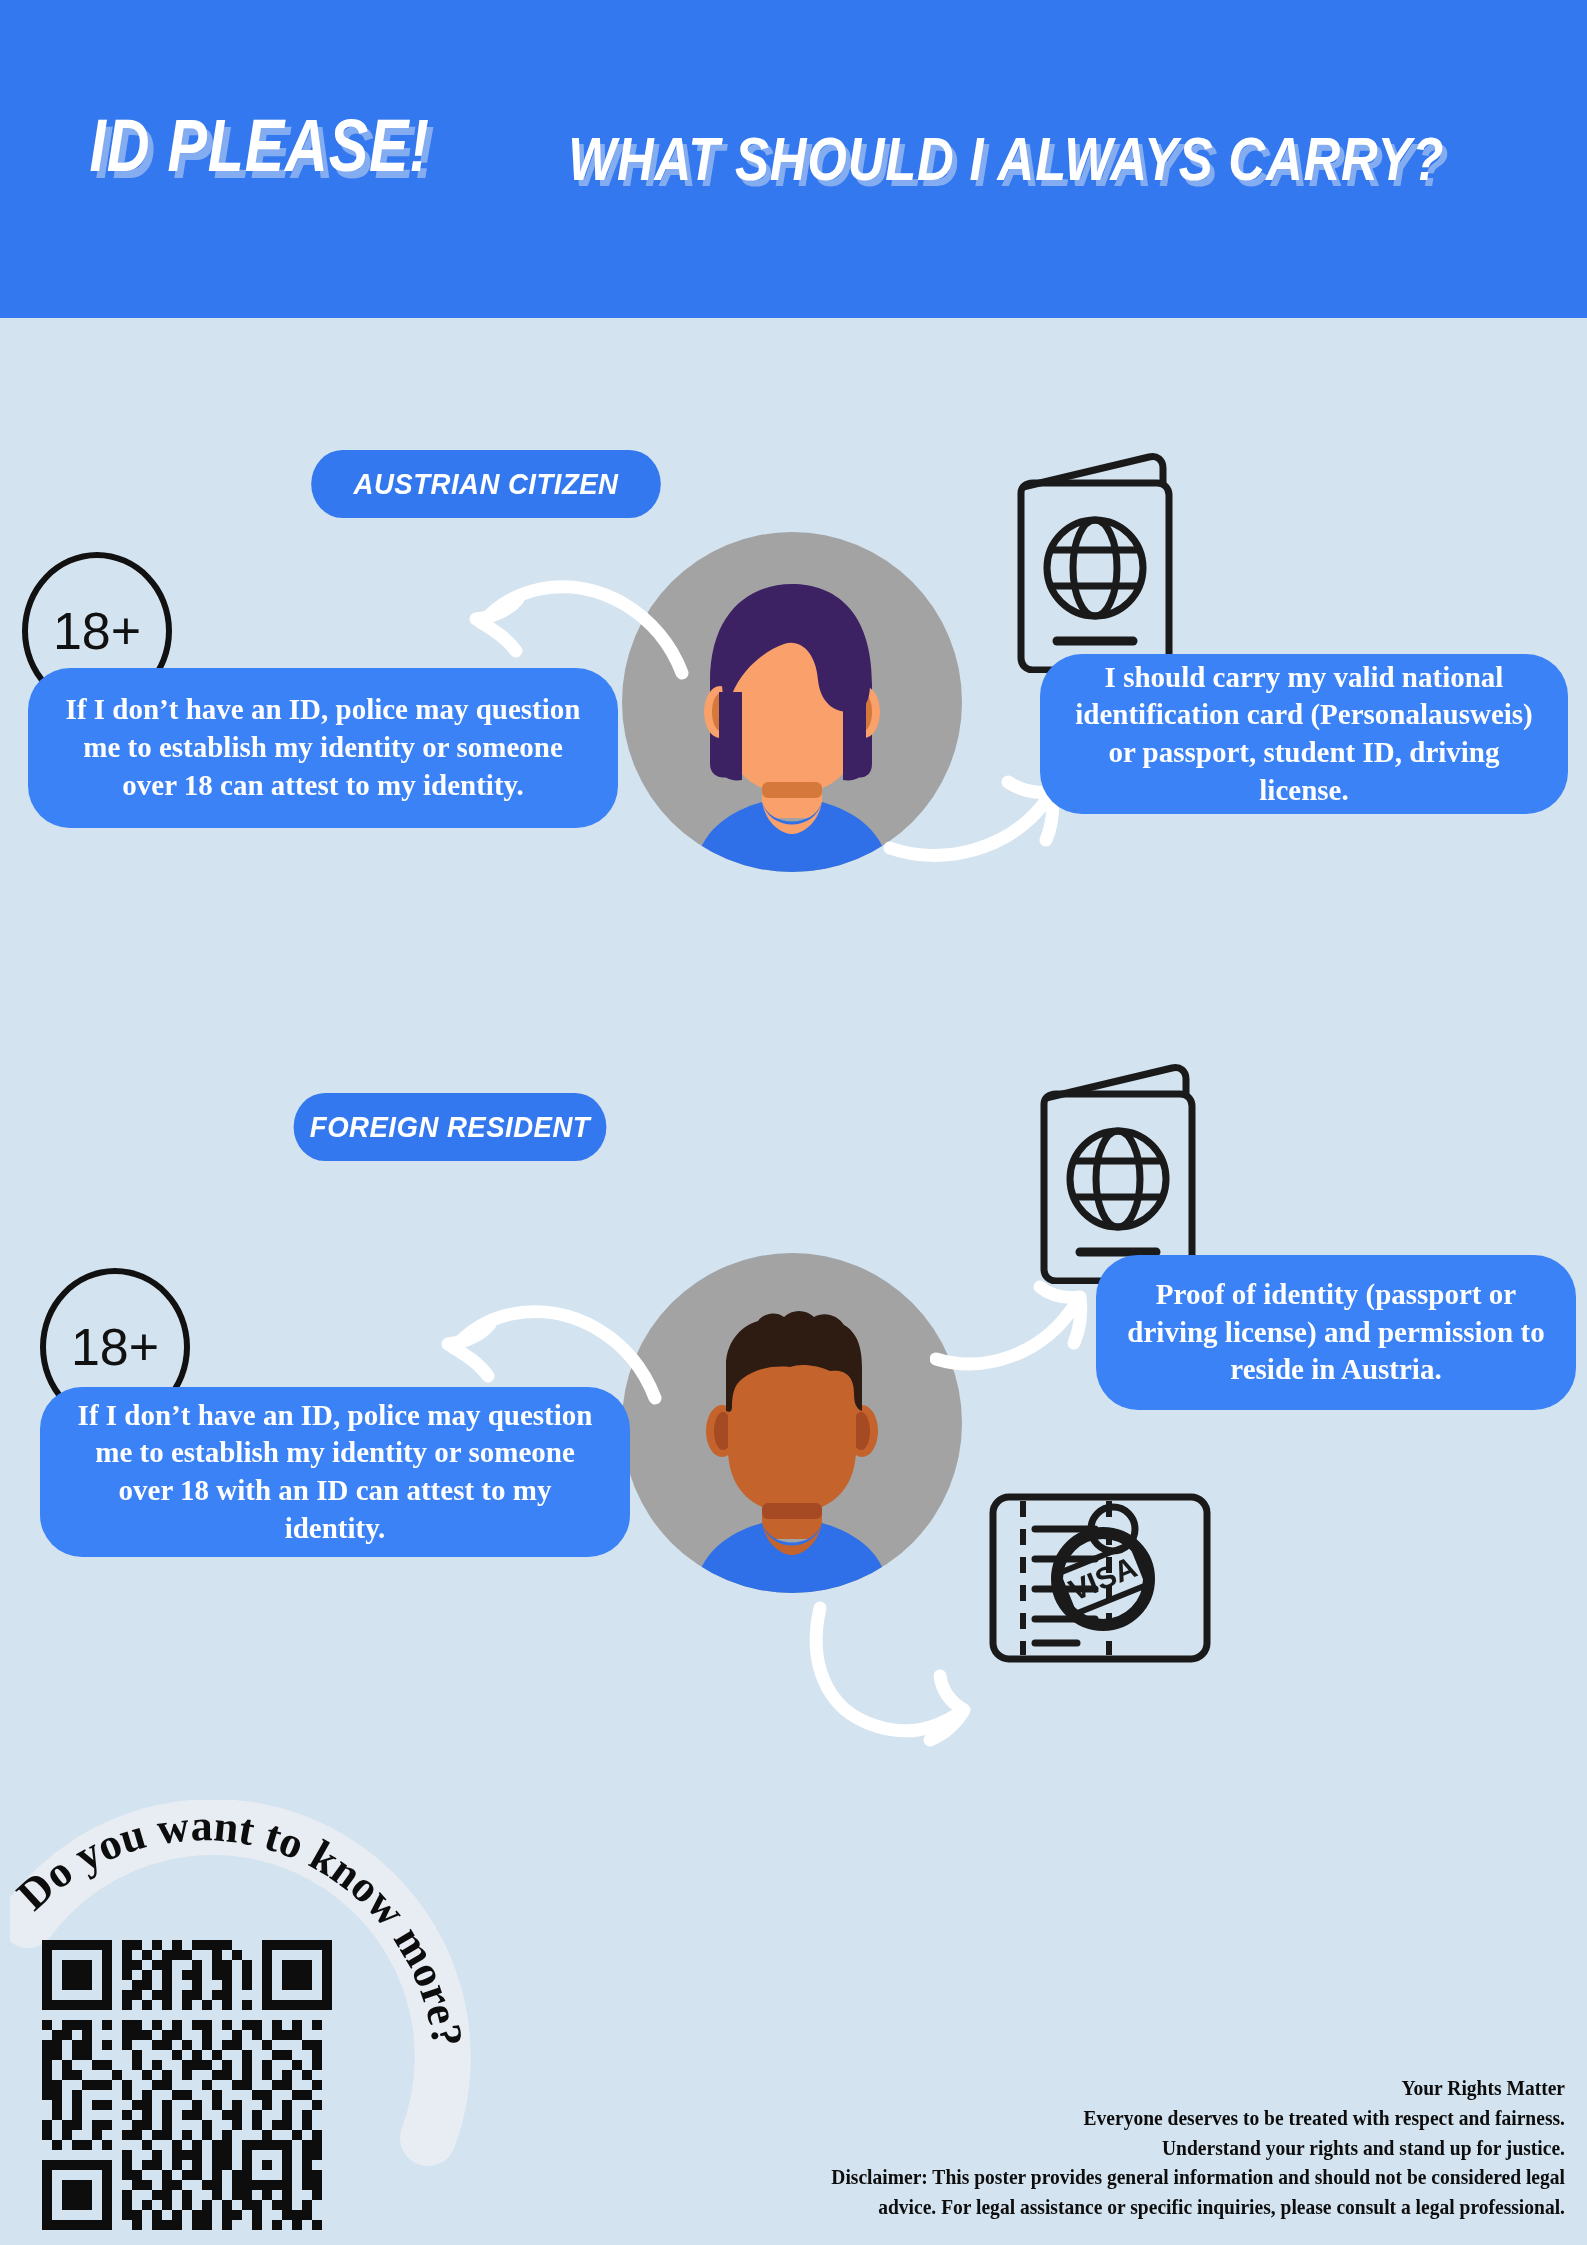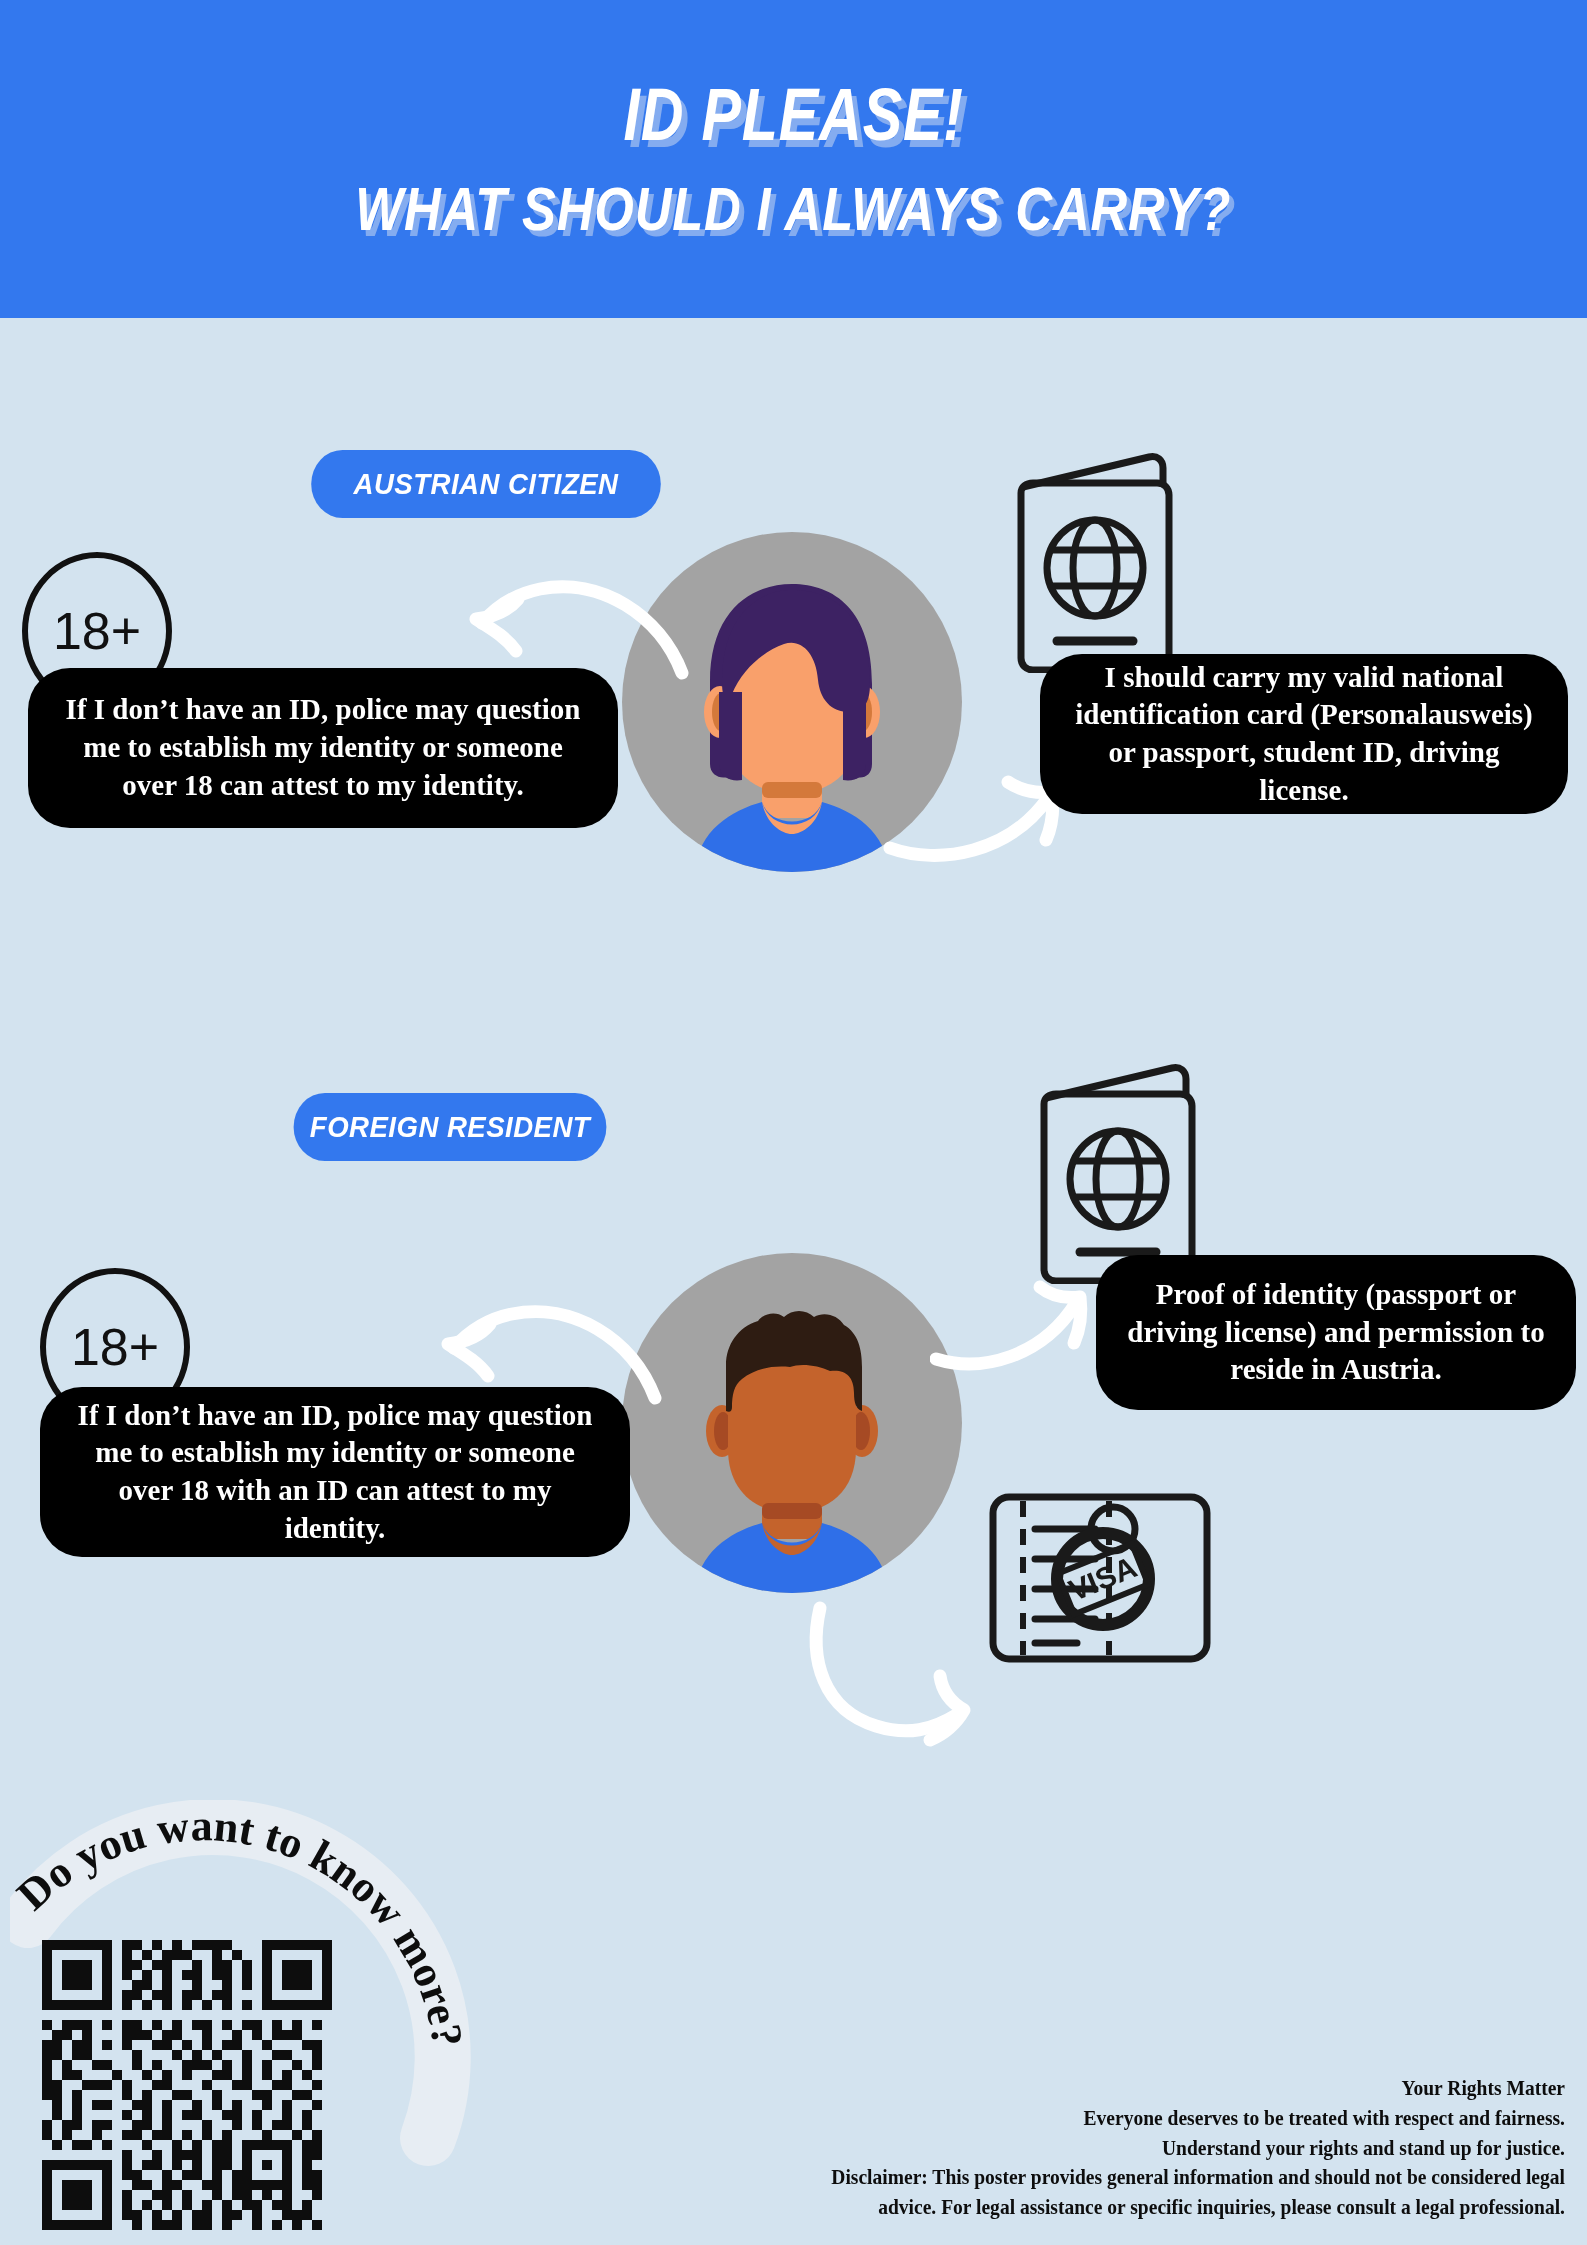--- a/index.html
+++ b/index.html
@@ -9,21 +9,21 @@
     font-family:"Liberation Serif", serif;
     overflow:hidden;
     position:relative;
   }
   .poster{position:relative;width:1587px;height:2245px;background:#d3e3ef;overflow:hidden;}
 
   
   .header{
     position:absolute;left:0;top:0;width:1587px;height:318px;
     background:#3378ee;
-    display:flex;flex-direction:column;align-items:center;justify-content:center;
+    display:flex;align-items:center;justify-content:center;
   }
   .title-main{
     font-family:"Liberation Sans", sans-serif;
     font-weight:700;font-style:italic;
     font-size:74px;letter-spacing:1px;
     color:#ffffff;
     transform:scaleX(.80);
     text-shadow:7px 7px 0 rgba(160,190,240,.75);
     margin:0 0 26px 0;line-height:1;
     white-space:nowrap;
@@ -72,21 +72,21 @@
     font-family:"Liberation Sans", sans-serif;
     font-weight:400;font-size:52px;color:#111;
     background:transparent;
   }
   .badge18-1{left:22px;top:552px;}
   .badge18-2{left:40px;top:1268px;}
 
   
   .callout{
     position:absolute;
-    background:#000000;
+    background:#3b82f6;
     color:#ffffff;
     border-radius:42px;
     font-family:"Liberation Serif", serif;
     font-weight:700;
     text-align:center;
     display:flex;align-items:center;justify-content:center;
     padding:14px 30px;
     box-sizing:border-box;
     line-height:1.30;
   }

